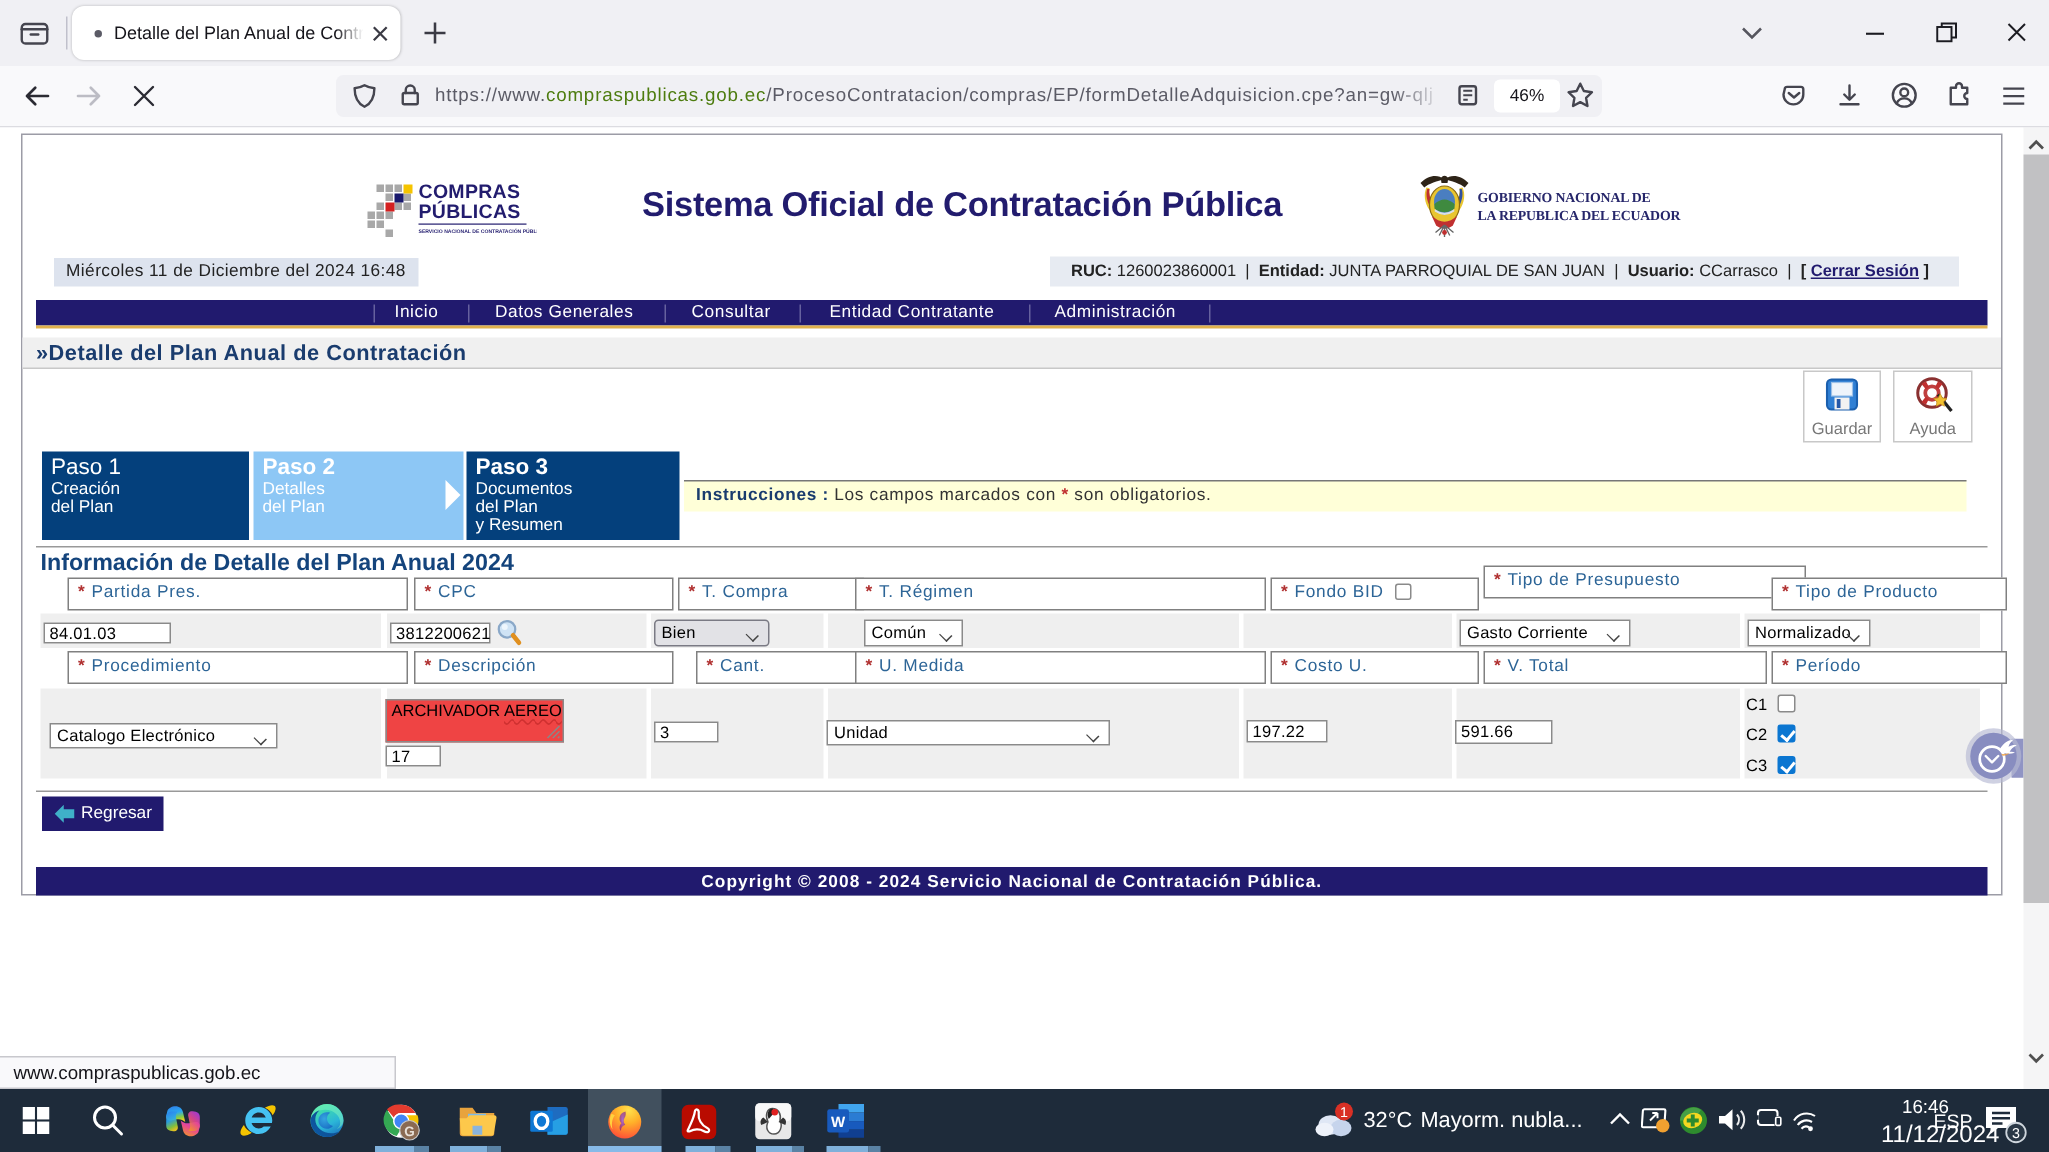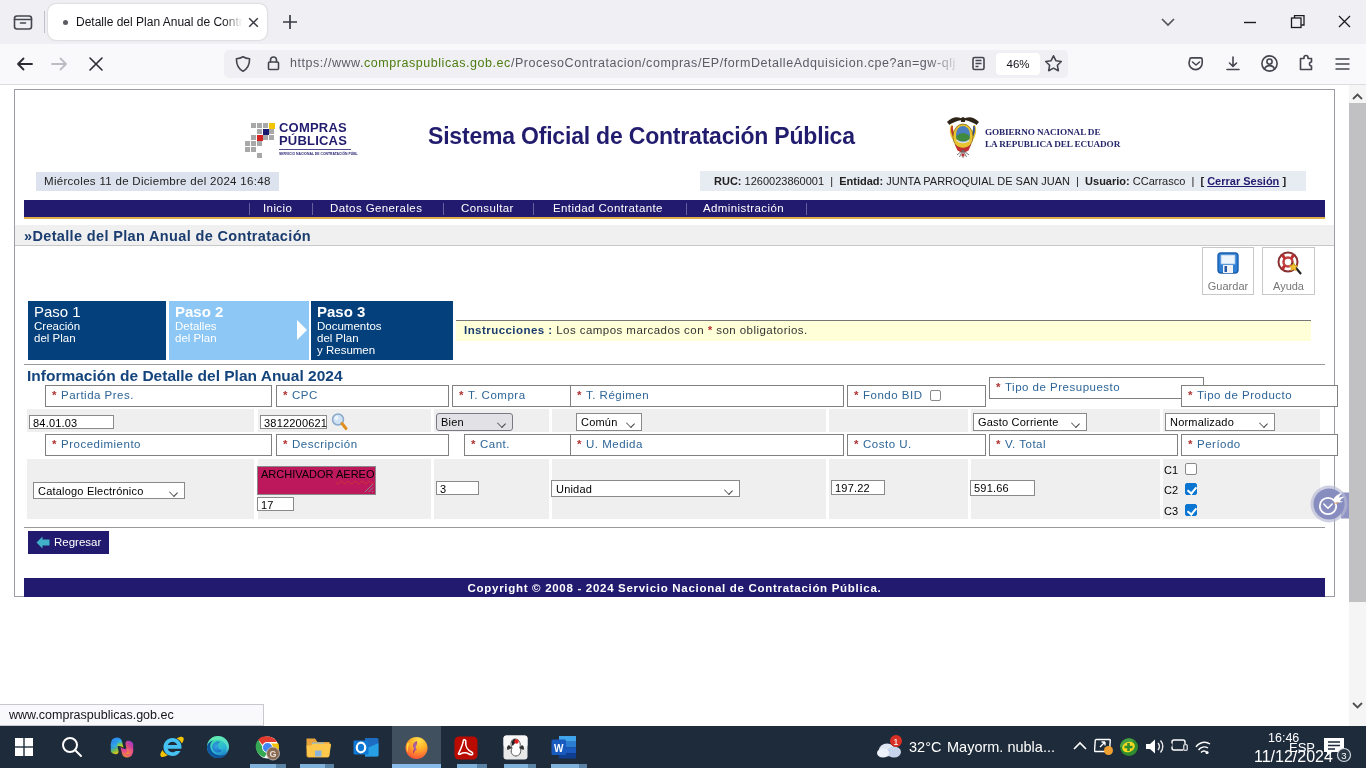--- a/index.html
+++ b/index.html
@@ -258,40 +258,40 @@
   <div class="inp" style="left:29px;top:415px;width:85px;height:14px">84.01.03</div>
   <div class="inp" style="left:260px;top:415px;width:67px;height:14px">3812200621</div>
   <svg class="abs" style="left:330px;top:412px" width="19" height="19" viewBox="0 0 19 19">
     <circle cx="8" cy="7.5" r="5.5" fill="#cfe3f5" stroke="#8aa8c8" stroke-width="1.5"></circle>
     <path d="M12 11.5 L16 16.5" stroke="#e09020" stroke-width="3" stroke-linecap="round"></path>
     <circle cx="6.5" cy="6" r="2" fill="#eef6fd"></circle>
   </svg>
   <div class="sel" style="left:436px;top:413px;width:77px;height:18px;background:#e2e2e6;border-color:#7a7a84;border-radius:3px">Bien</div>
   <div class="sel" style="left:576px;top:413px;width:66px;height:18px">Común</div>
   <div class="sel" style="left:973px;top:413px;width:114px;height:18px">Gasto Corriente</div>
-  <div class="sel" style="left:1165px;top:413px;width:110px;height:18px">Normalizado</div>
+  <div class="sel" style="left:1165px;top:413px;width:82px;height:18px">Normalizado</div>
 
   <div class="hcell" style="left:27px;top:434px;width:227px"><b class="st">*</b>Procedimiento</div>
   <div class="hcell" style="left:258px;top:434px;width:173px"><b class="st">*</b>Descripción</div>
   <div class="hcell" style="left:446px;top:434px;width:117px"><b class="st">*</b>Cant.</div>
   <div class="hcell" style="left:552px;top:434px;width:274px"><b class="st">*</b>U. Medida</div>
   <div class="hcell" style="left:829px;top:434px;width:139px"><b class="st">*</b>Costo U.</div>
   <div class="hcell" style="left:971px;top:434px;width:189px"><b class="st">*</b>V. Total</div>
   <div class="hcell" style="left:1163px;top:434px;width:157px"><b class="st">*</b>Período</div>
 
   <div class="gcell" style="left:27px;top:459px;width:227px;height:60px"></div>
   <div class="gcell" style="left:258px;top:459px;width:173px;height:60px"></div>
   <div class="gcell" style="left:434px;top:459px;width:115px;height:60px"></div>
   <div class="gcell" style="left:552px;top:459px;width:274px;height:60px"></div>
   <div class="gcell" style="left:829px;top:459px;width:139px;height:60px"></div>
   <div class="gcell" style="left:971px;top:459px;width:189px;height:60px"></div>
   <div class="gcell" style="left:1163px;top:459px;width:157px;height:60px"></div>
 
   <div class="sel" style="left:33px;top:482px;width:152px;height:17px">Catalogo Electrónico</div>
-  <div class="abs" style="left:257px;top:466px;width:119px;height:29px;background:#be185d;border:1px solid #8a8a8a;font-size:11px;padding:1px 0 0 3px">ARCHIVADOR <span style="text-decoration:underline wavy #d03030 1px;text-underline-offset:2px">AEREO</span>
+  <div class="abs" style="left:257px;top:466px;width:119px;height:29px;background:#ef4444;border:1px solid #8a8a8a;font-size:11px;padding:1px 0 0 3px">ARCHIVADOR <span style="text-decoration:underline wavy #d03030 1px;text-underline-offset:2px">AEREO</span>
     <svg class="abs" style="right:1px;bottom:1px" width="10" height="10" viewBox="0 0 10 10">
         <path d="M9 1 L1 9 M9 4.5 L4.5 9 M9 8 L8 9" stroke="#888" stroke-width="1"></path>
       </svg>
   </div>
   <div class="inp" style="left:257px;top:497px;width:37px;height:14px">17</div>
   <div class="inp" style="left:436px;top:481px;width:43px;height:14px">3</div>
   <div class="sel" style="left:551px;top:480px;width:189px;height:17px">Unidad</div>
   <div class="inp" style="left:831px;top:480px;width:54px;height:15px">197.22</div>
   <div class="inp" style="left:970px;top:480px;width:65px;height:16px">591.66</div>
   <div class="clabel" style="left:1164px;top:464px">C1</div>

